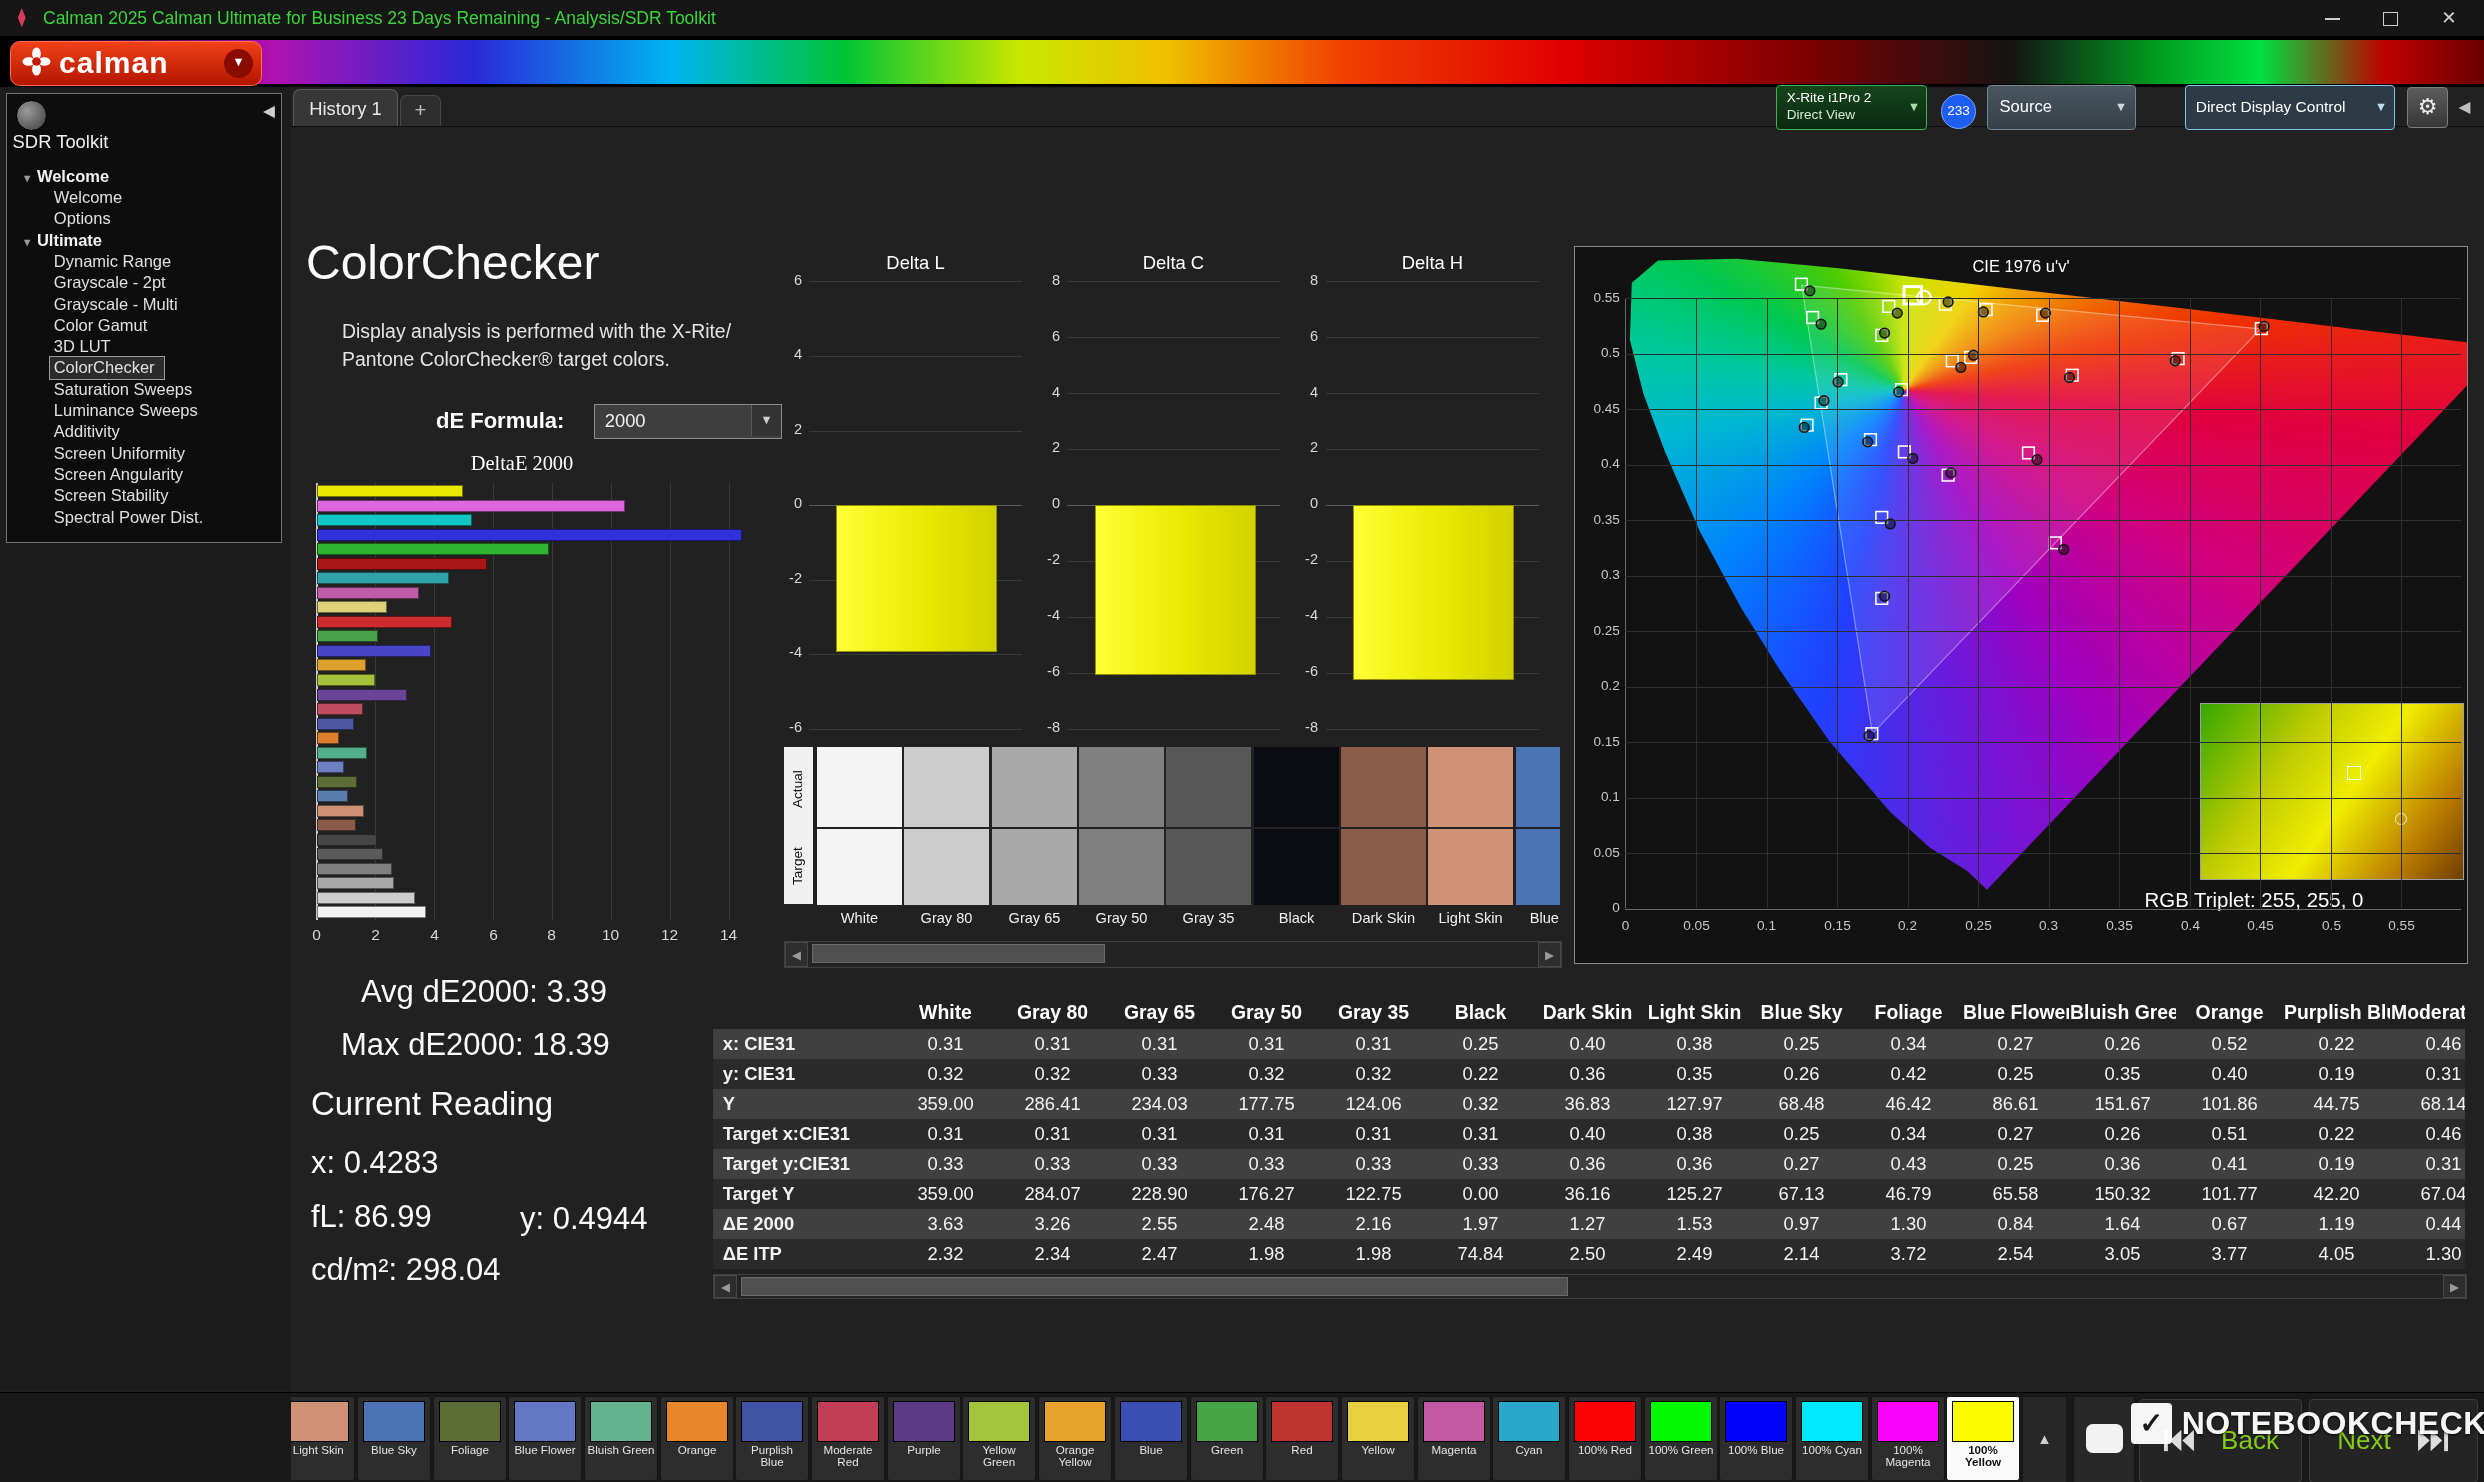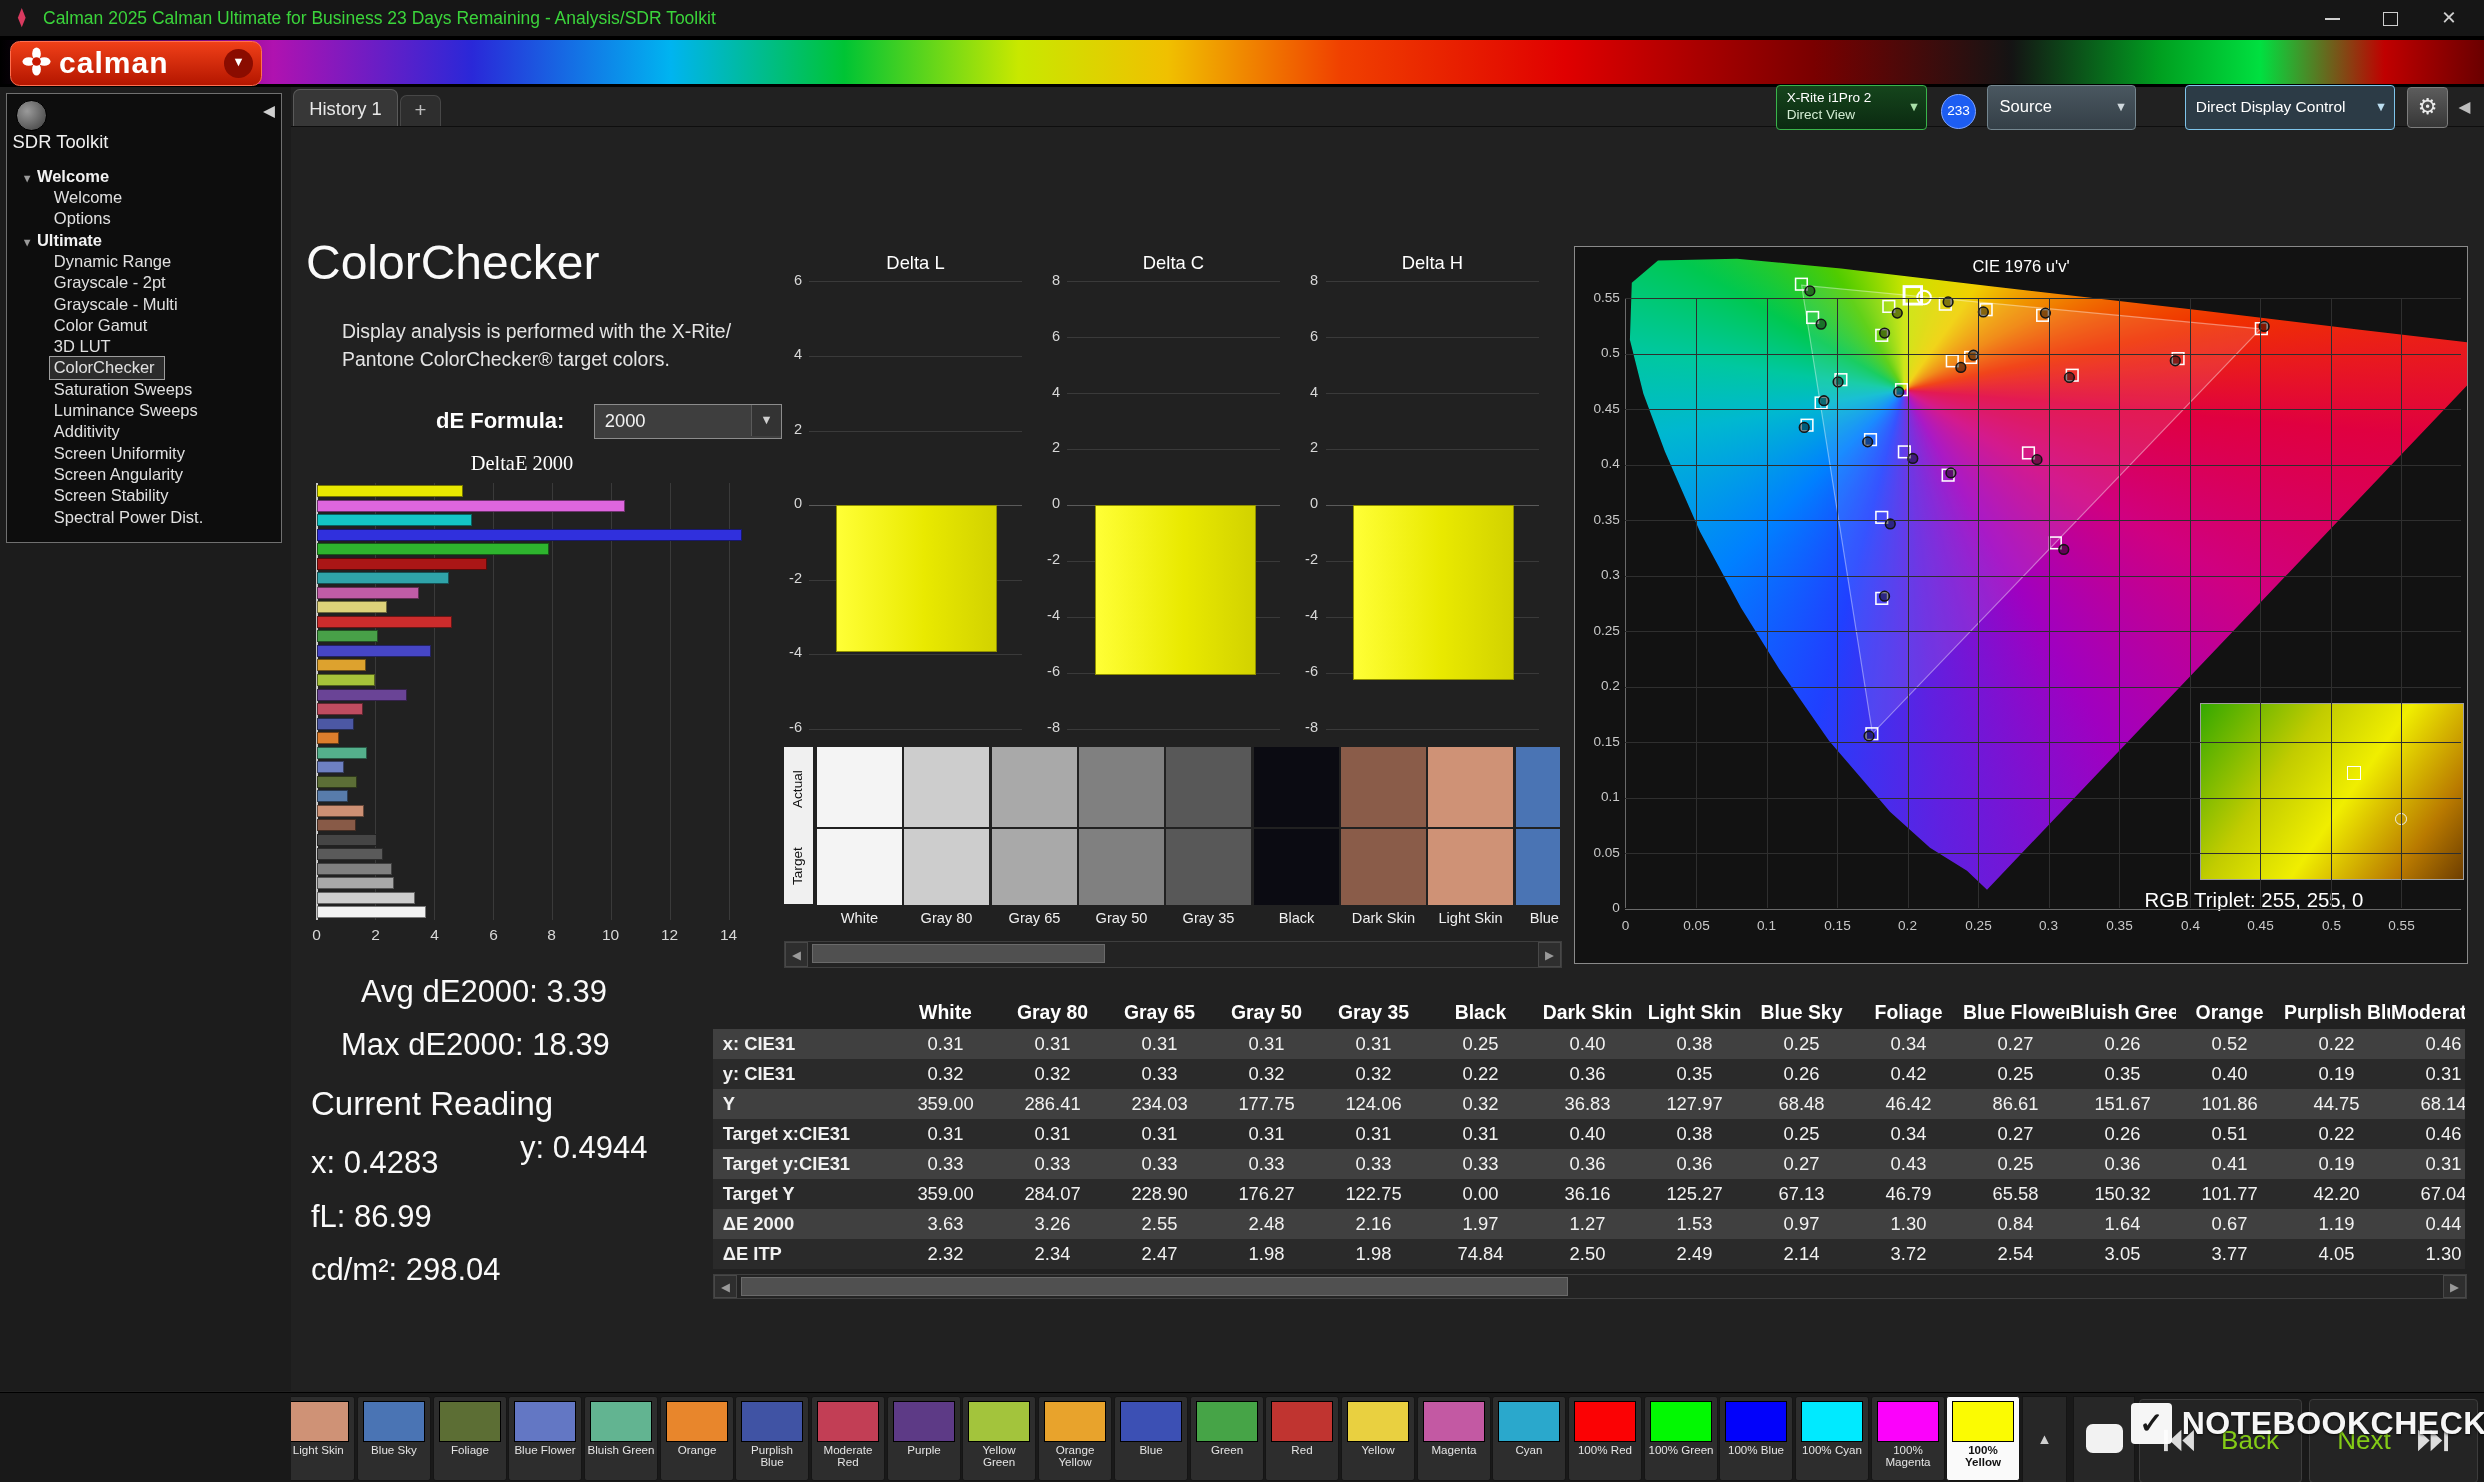--- a/index.html
+++ b/index.html
@@ -68,21 +68,21 @@
   #formula-label{position:absolute;left:436px;top:408px;font-size:22px;font-weight:bold;color:#fff;}
   #formula-select{position:absolute;left:594px;top:404px;width:186px;height:33px;background:#3e3e3e;border:1px solid #8c8c8c;}
   #formula-select .val{position:absolute;left:9.7px;top:4.9px;font-size:18.4px;color:#f2f2f2;}
   #formula-select .dd{position:absolute;right:0;top:0;width:29px;height:31px;background:#333;border-left:1px solid #5a5a5a;
     color:#cfcfcf;font-size:12.6px;text-align:center;line-height:31px;}
   .stat{position:absolute;color:#fafafa;white-space:nowrap;}
   #stat-avg{left:361px;top:974px;font-size:31px;}
   #stat-max{left:341px;top:1027px;font-size:31px;}
   #stat-current{left:311px;top:1085px;font-size:33px;}
   #stat-x{left:311px;top:1145px;font-size:31px;}
-  #stat-y{left:520px;top:1130px;font-size:31px;}
+  #stat-y{left:520px;top:1201px;font-size:31px;}
   #stat-fl{left:311px;top:1199px;font-size:31px;}
   #stat-cd{left:311px;top:1252px;font-size:31px;}
   
   .chart-title{position:absolute;text-align:center;font-size:20.4px;color:#fff;}
   #de-title{left:316px;top:452px;width:412px;font-family:Liberation Serif, serif;}
   #dl-title{left:809px;top:252px;width:213px;font-size:18.4px;}
   #dc-title{left:1067px;top:252px;width:213px;font-size:18.4px;}
   #dh-title{left:1326px;top:252px;width:213px;font-size:18.4px;}
   .gridline{position:absolute;background:#3a3a3a;}
   .ticklabel{position:absolute;color:#d8d8d8;font-size:15.5px;}

